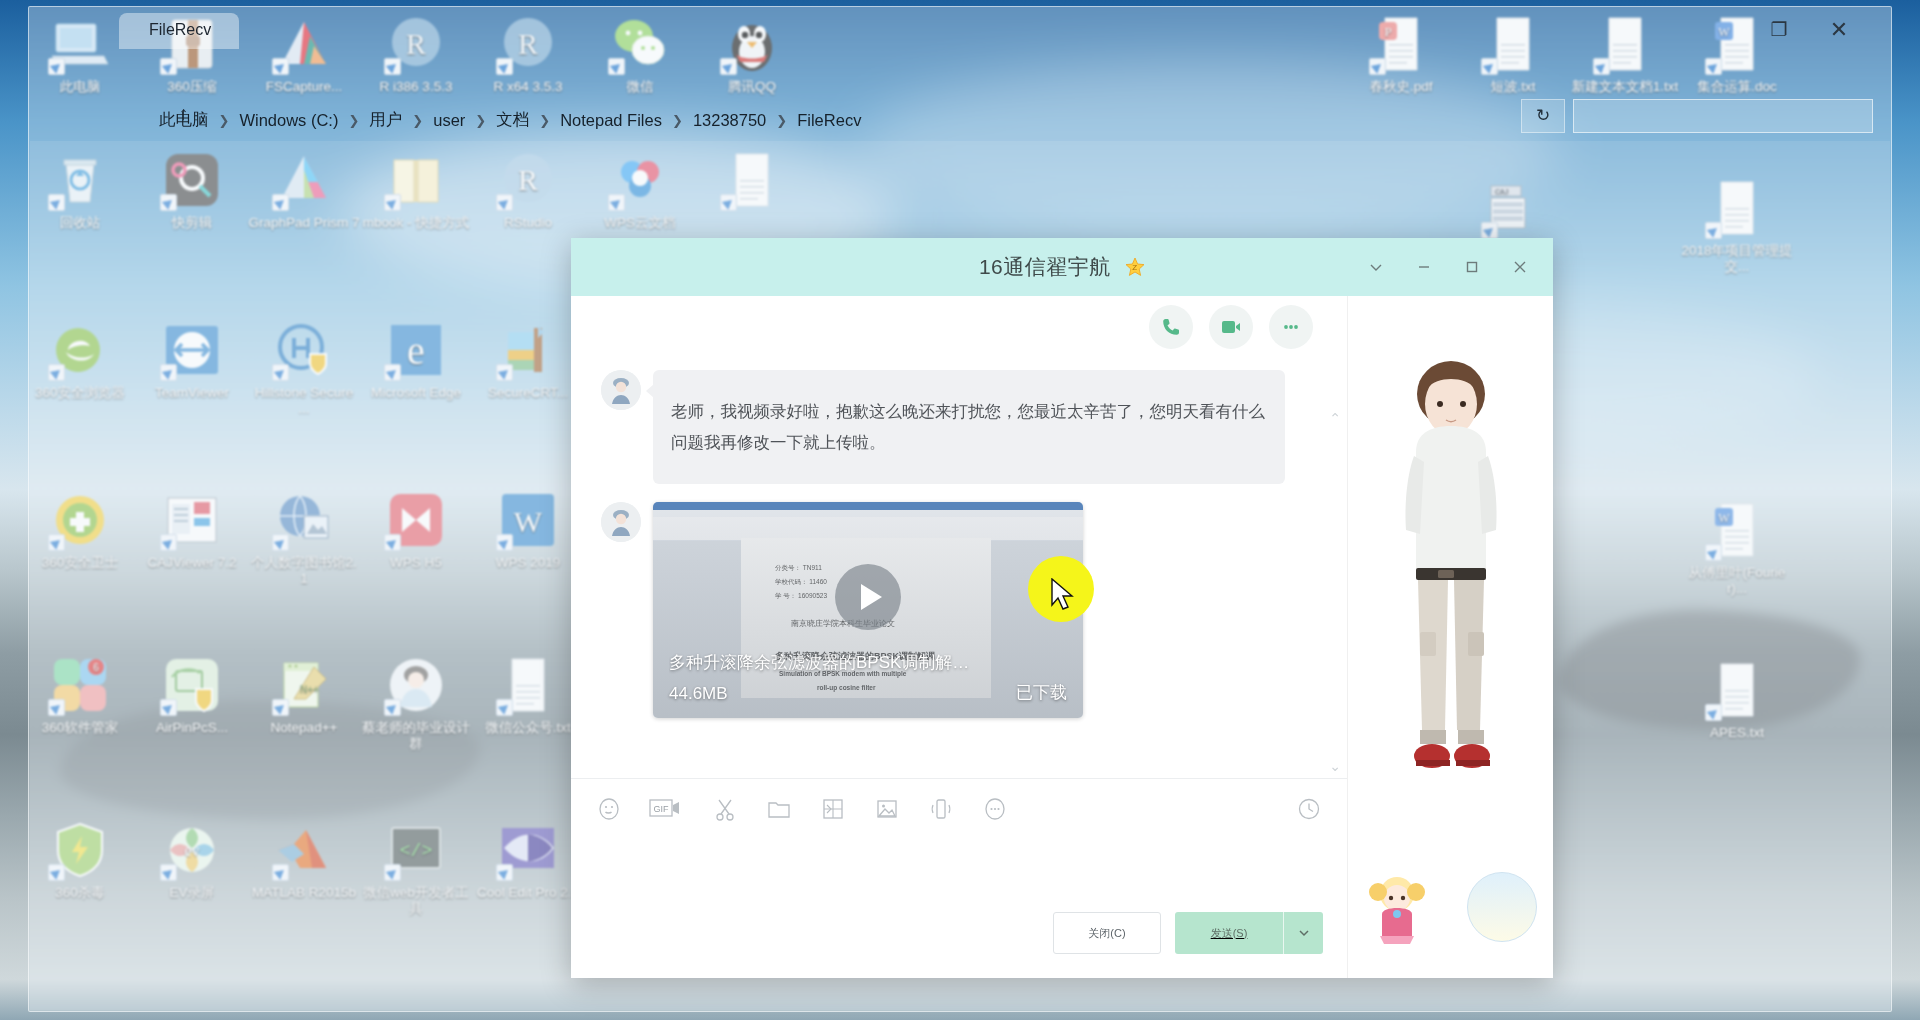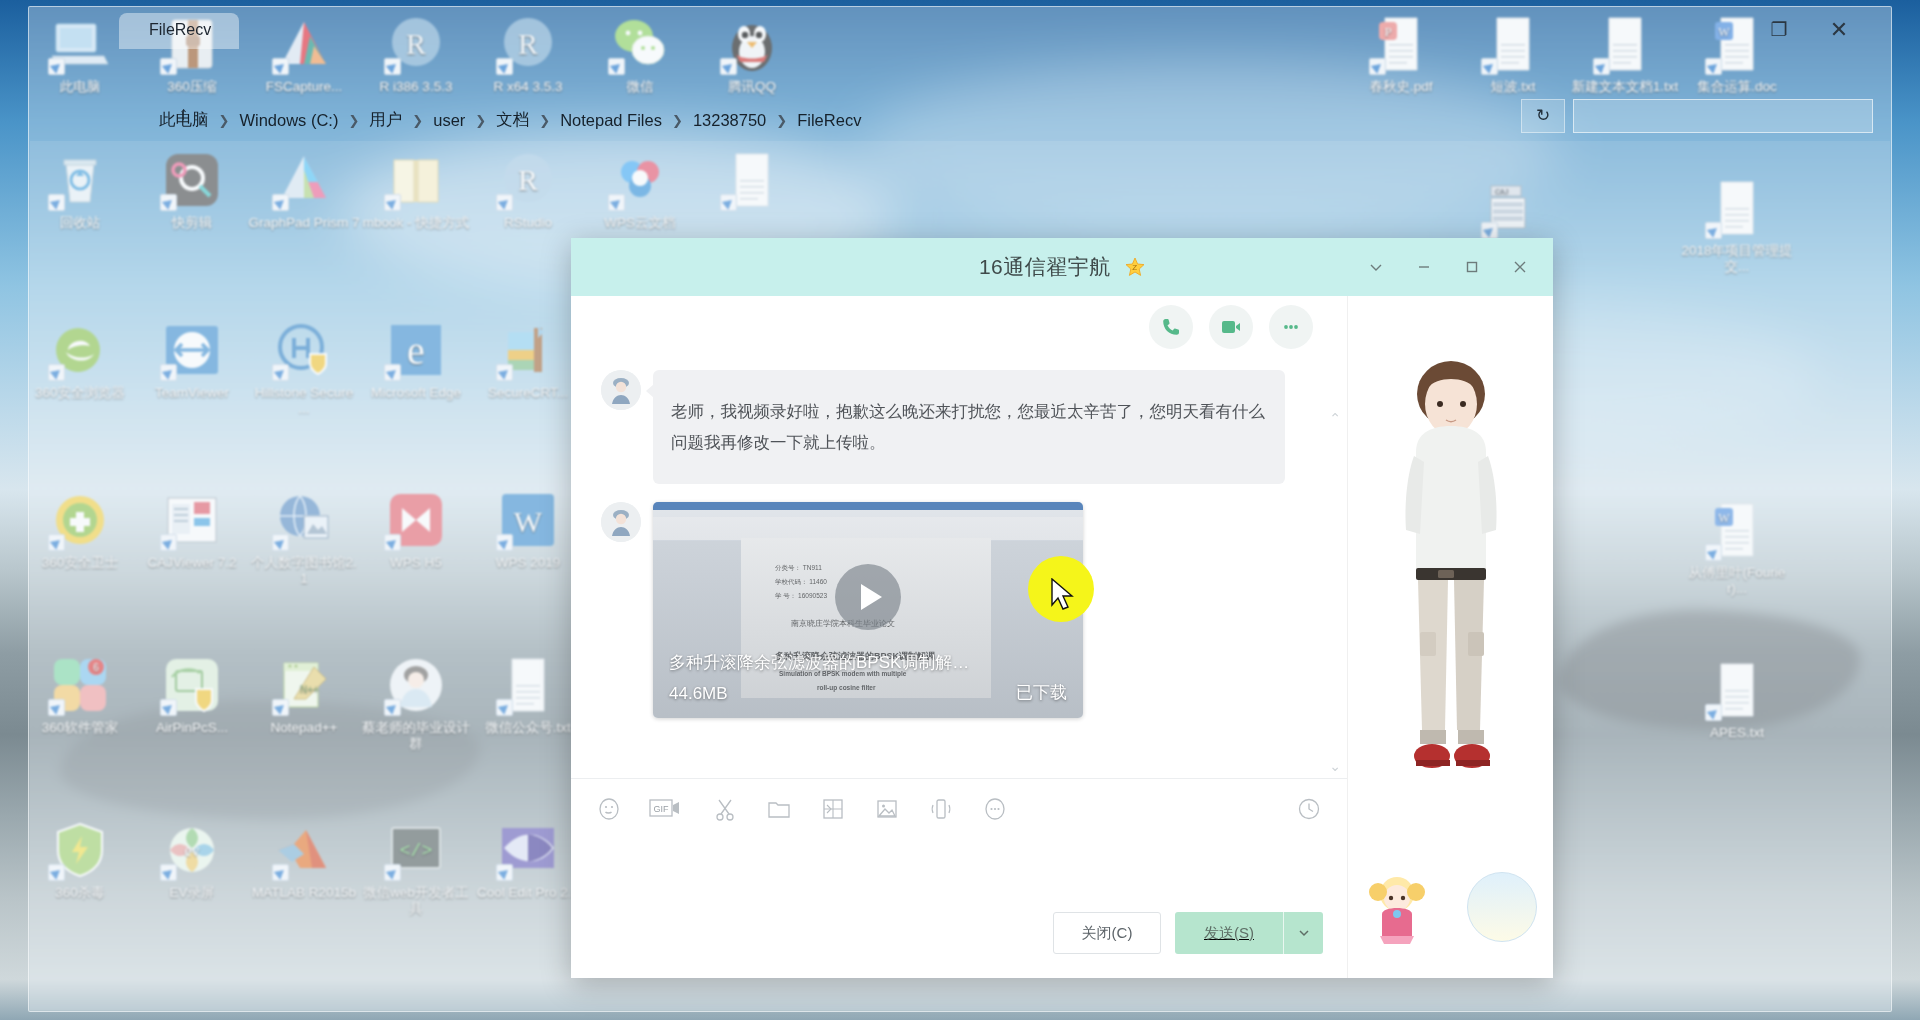--- a/index.html
+++ b/index.html
@@ -77,21 +77,21 @@
   .vstate{position:absolute;right:16px;bottom:14px;color:#fff;font-size:17px;text-shadow:0 1px 3px rgba(0,0,0,.45);}
 
   .scroll-up,.scroll-dn{position:absolute;right:6px;color:#cfd4d8;font-size:14px;}
   .toolbar{position:absolute;left:0;right:0;bottom:138px;height:62px;border-top:1px solid #eceef0;
     display:flex;align-items:center;padding:0 24px;gap:26px;}
   .tbi{width:28px;height:28px;color:#15803d;display:flex;align-items:flex-start;justify-content:center;}
   .tb-right{margin-left:auto;}
   .inputarea{position:absolute;left:0;right:0;bottom:82px;height:56px;}
   .btnrow{position:absolute;right:24px;bottom:24px;display:flex;gap:14px;align-items:center;}
   .btn{height:42px;min-width:108px;border:1px solid #dfe3e6;background:#fff;border-radius:3px;color:#5d6469;
-       font-size:15px;display:flex;align-items:center;justify-content:center;}
+       font-size:11px;display:flex;align-items:center;justify-content:center;}
   .btn-send{background:#b6e5ce;border:none;color:#5e6f66;min-width:108px;border-radius:3px 0 0 3px;}
   .btn-send-caret{background:#b6e5ce;width:40px;height:42px;border-radius:0 3px 3px 0;display:flex;align-items:center;
        justify-content:center;color:#5e6f66;border-left:1px solid rgba(255,255,255,.7);}
 
   .qq-side{position:absolute;right:0;top:58px;width:206px;bottom:0;background:#fff;border-left:1px solid #f0f0f0;}
   .cmx{position:absolute;left:50%;transform:translateX(-50%);top:36px;width:150px;height:490px;}
   .chibi{position:absolute;left:10px;bottom:32px;width:78px;height:78px;}
   .cmx-badge{position:absolute;right:16px;bottom:36px;width:70px;height:70px;border-radius:50%;
      background:linear-gradient(180deg,#dff0fb,#fdfbe7);border:1px solid #cfe3f0;}
 

